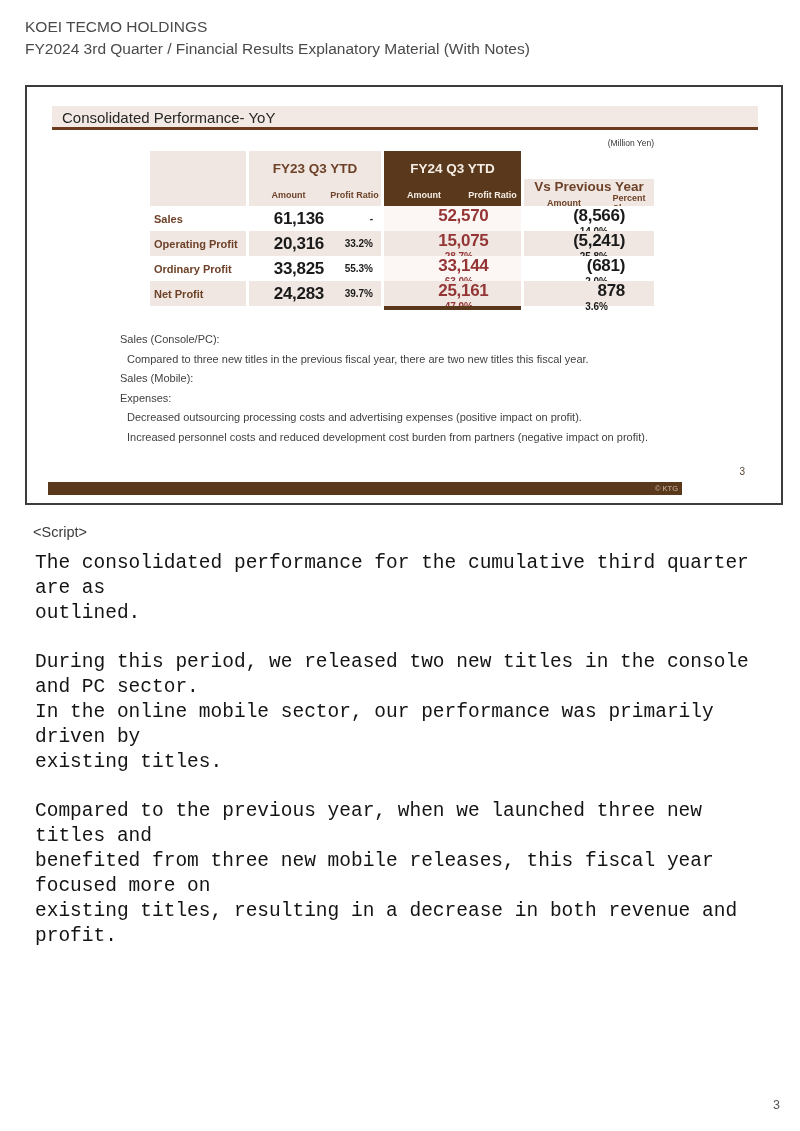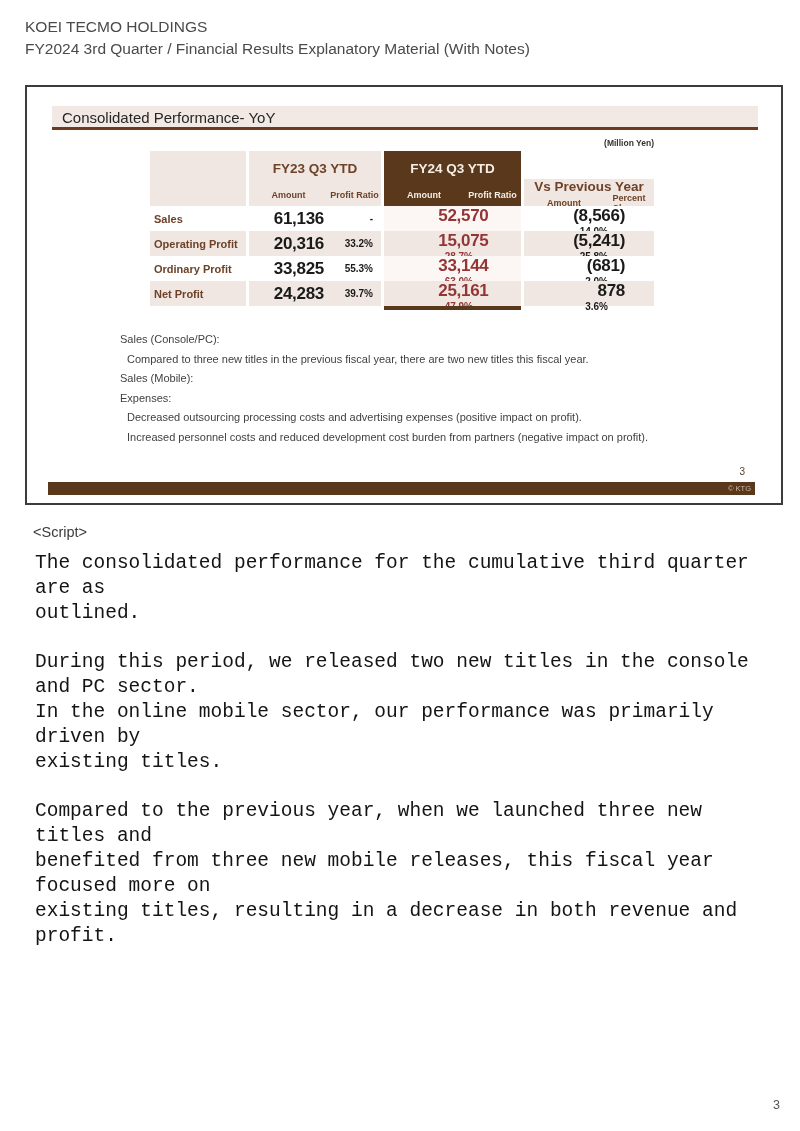--- a/index.html
+++ b/index.html
@@ -13,21 +13,21 @@
 
   
   .slide { position:absolute; left:25px; top:85px; width:758px; height:420px;
     border:2px solid #3c3c3c; background:#ffffff; }
 
   .title-bar { position:absolute; left:25px; top:19px; width:706px; height:24px;
     background:#f2e9e5; border-bottom:3px solid #6b3a1f; font-size:15px;
     color:#262626; padding-left:10px; line-height:23px; }
 
   .unit-label { position:absolute; left:123px; top:51px; width:504px;
-    text-align:right; font-size:8.5px; font-weight:bold; color:#333; }
+    text-align:right; font-size:8.5px; font-weight:normal; color:#333; }
 
   
   .ptable { position:absolute; left:123px; top:64px; width:504px; }
   .t-head { display:flex; height:55px; }
   .corner { width:96px; height:55px; background:#f0e7e2; }
   .group { display:flex; flex-direction:column; margin-left:3px; }
   .group.g1 { width:132px; } .group.g2 { width:137px; } .group.g3 { width:130px;margin-top:28px; }
   .g-title { height:34px; display:flex; align-items:center; justify-content:center;
     font-size:13.5px; font-weight:bold; }
   .g1 .g-title, .g3 .g-title, .g1 .sub-row, .g3 .sub-row { background:#f0e7e2; color:#6d4228; }
@@ -58,21 +58,21 @@
     height:4px; background:#59381c; }
 
   
   .notes { position:absolute; left:93px; top:243px; font-size:11px;
     color:#3f3f3f; line-height:19.5px; width:560px; }
   .note-line.indent { padding-left:7px; }
 
   
   .slide-num { position:absolute; top:379px; left:0; width:718px;
     text-align:right; font-size:10px; color:#55412f; }
-  .footer-bar { position:absolute; left:21px; top:395px; width:707px; height:13px;
+  .footer-bar { position:absolute; left:21px; top:395px; width:634px; height:13px;
     background:#5a381c; text-align:right; font-size:7.5px; color:#cdbaa8;
     line-height:13px; padding-right:4px; }
 
   
   .script-label { position:absolute; left:33px; top:524px; font-size:14.5px;
     color:#3a3a3a; }
   .script-body { position:absolute; left:35px; top:551px; width:745px;
     font-size:19.5px; color:#141414; line-height:25px; }
   .script-body p { white-space:pre-line; margin-bottom:24px;font-family:Liberation Mono, monospace; }
 

